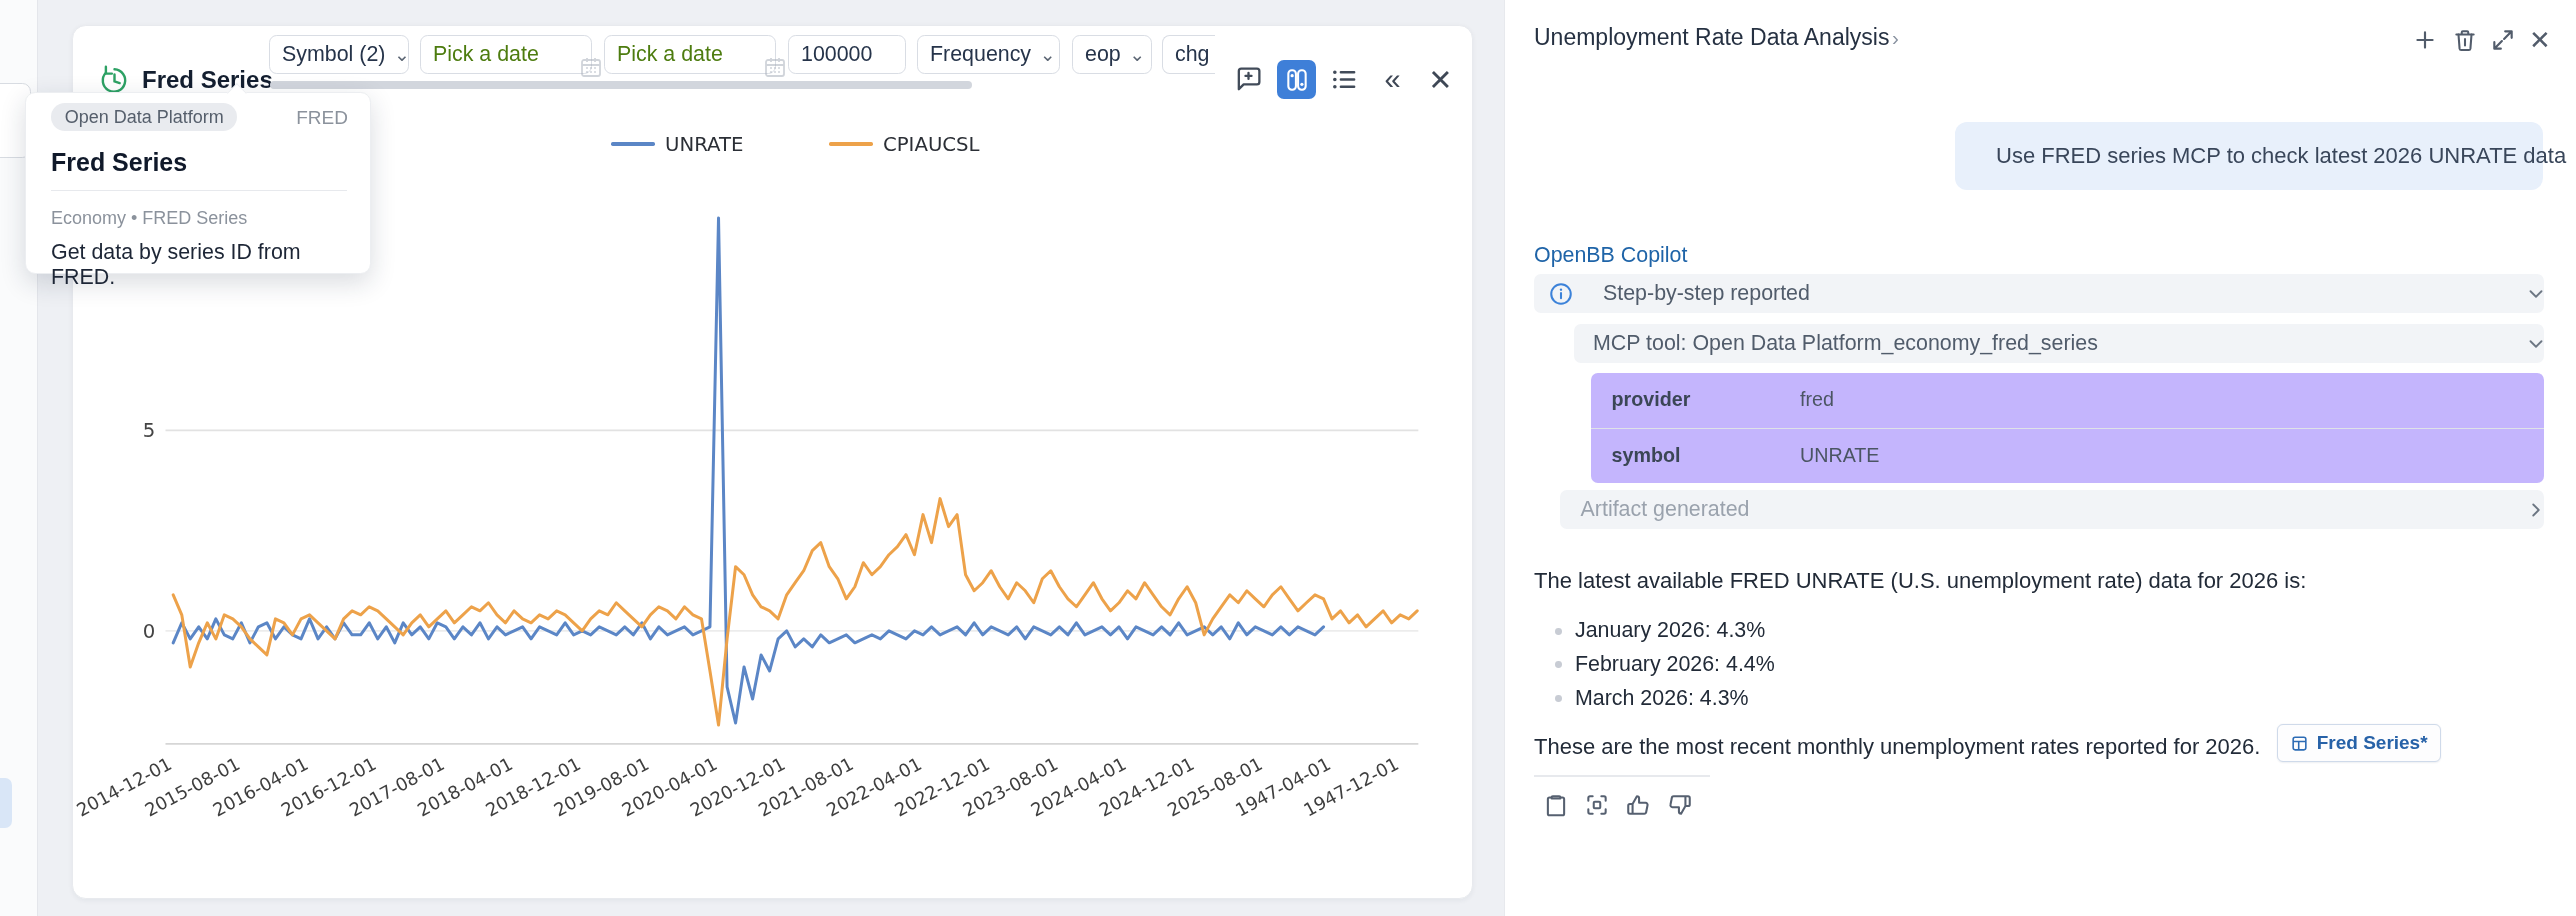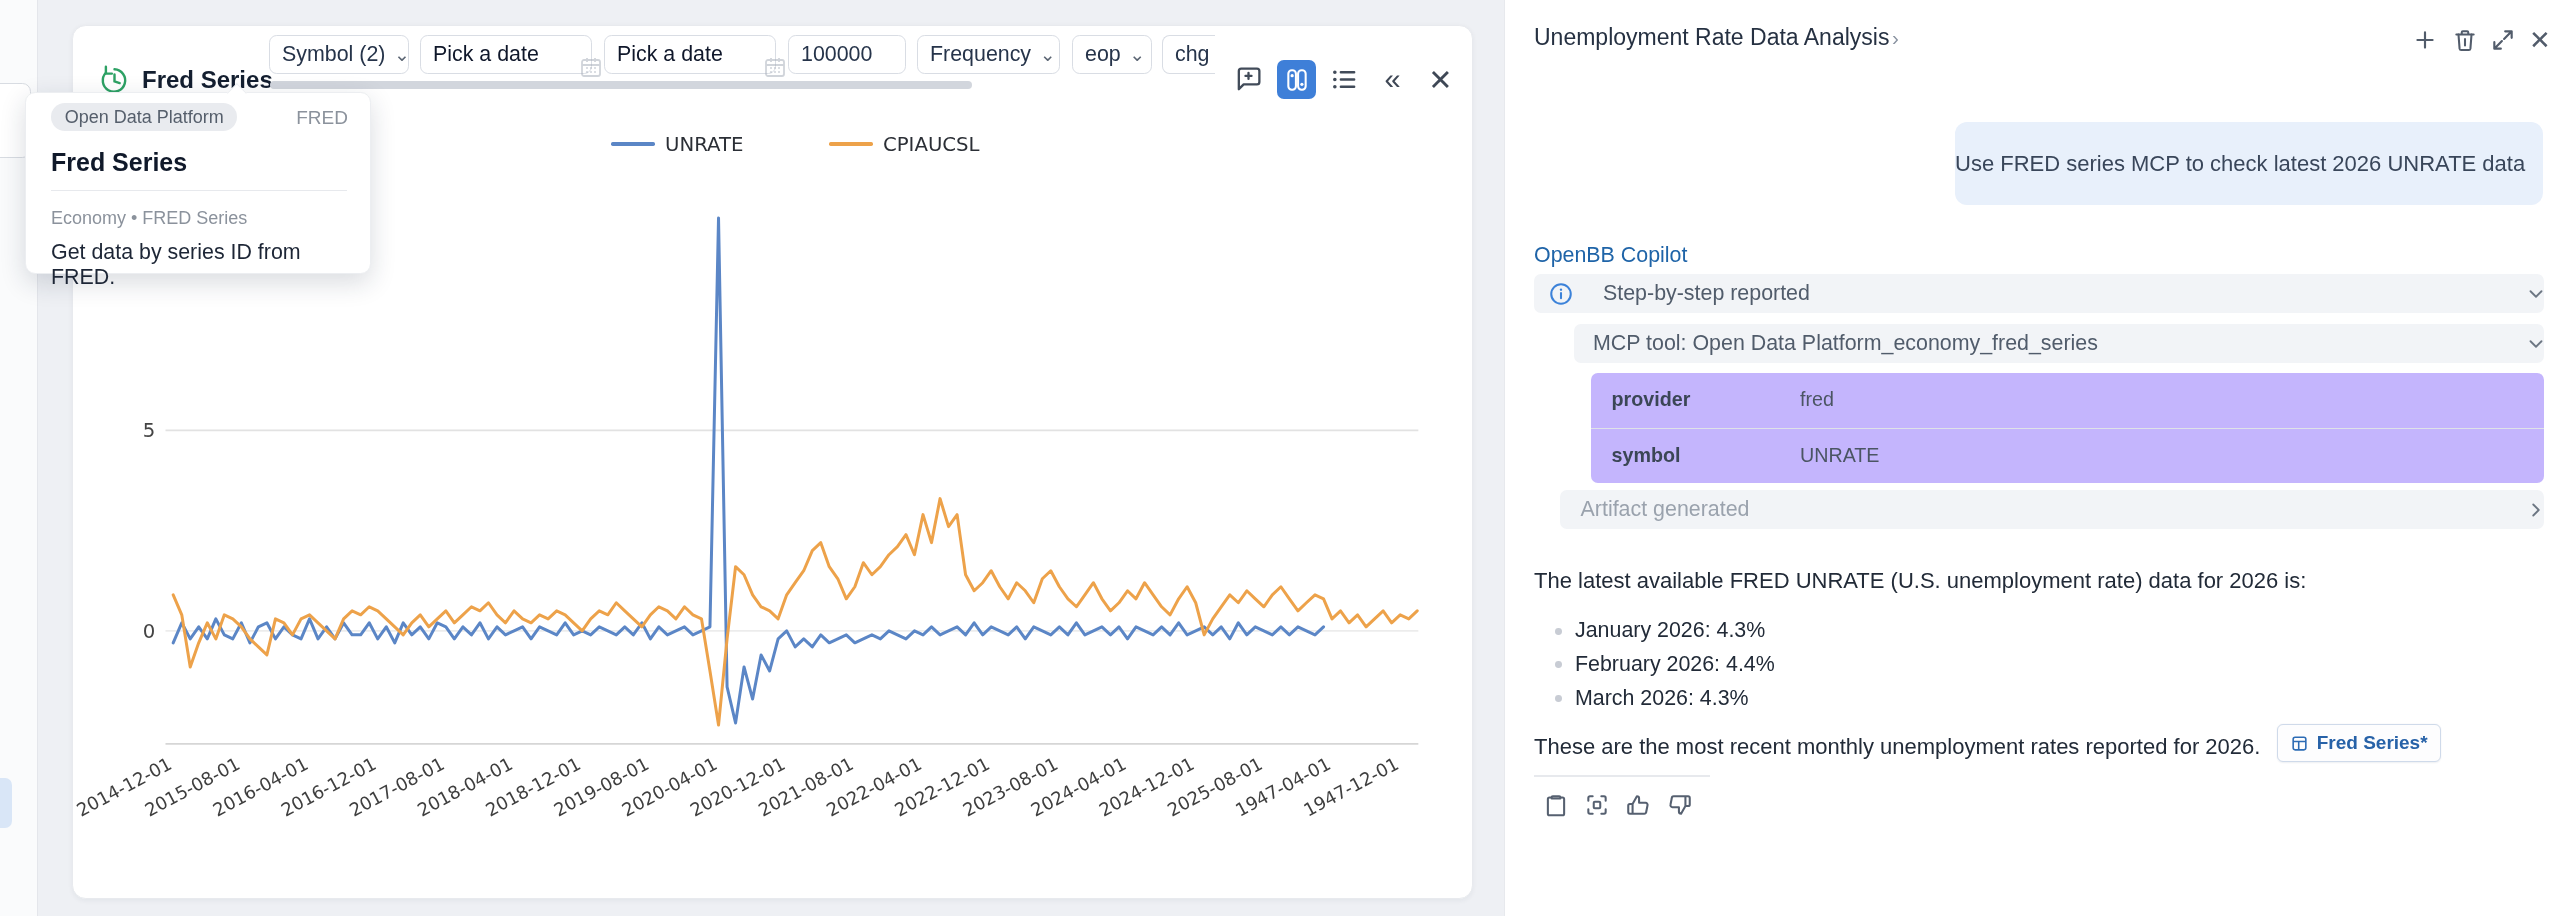--- a/index.html
+++ b/index.html
@@ -15,21 +15,21 @@
   
   #card { left:72px; top:25px; width:1401px; height:874px; background:#fff;
     border:0.9px solid #e8eaee; border-radius:13.7px; box-shadow:0 1.7px 5.1px rgba(20,30,50,.05); }
   #card * { position:absolute; }
 
   #widget-refresh { left:26px; top:39px; width:31px; height:31px; }
   #widget-title { left:69px; top:40px; font-size:24px; font-weight:bold; color:#141f30; white-space:nowrap; }
 
   .pill { top:9.4px; height:39px; border:1.7px solid #d9dde4; border-radius:7.7px; background:#fff;
     display:flex; align-items:center; padding:0 12px; font-size:21.4px; color:#26344a; white-space:nowrap; }
-  .pill .ph { color:#0f172a; }
+  .pill .ph { color:#4d7c0f; }
   .pill .chev { margin-left:auto; padding-left:8.6px; color:#5b6573; font-size:19px; }
   #ctl-symbol { left:196px; width:140px; }
   #ctl-date1  { left:347px; width:172px; }
   #ctl-date2  { left:531px; width:172px; }
   #ctl-limit  { left:715px; width:118px; }
   #ctl-freq   { left:844px; width:143px; }
   #ctl-agg    { left:999px; width:80px; }
   #ctl-chg    { left:1089px; width:53px; border-right:none; border-radius:7.7px 0 0 7.7px; }
   .cal { margin-left:auto; opacity:.55; }
 
@@ -66,22 +66,22 @@
 
   
   #panel { left:1504px; top:0; width:1072px; height:916px; background:#fff; border-left:0.9px solid #e7e9ed; }
   #panel * { position:absolute; }
 
   #panel-title { left:29px; top:24px; font-size:23px; font-weight:500; color:#263142; white-space:nowrap; }
   #panel-title-chev { left:387px; top:26px; font-size:20.6px; color:#8a93a1; }
   .hicon { top:23px; width:34px; height:34px; display:flex; align-items:center; justify-content:center; color:#525c6b; }
   #ph-add{ left:903px; } #ph-trash{ left:943px; } #ph-expand{ left:981px; } #ph-close{ left:1018px; font-size:26px; }
 
-  #user-bubble { left:450px; top:122px; width:588px; height:83px; background:#e8f0fb; border-radius:12px;
-    display:flex; align-items:center; font-size:22px; color:#39465a; white-space:nowrap; }
+  #user-bubble { left:450px; top:122px; width:588px; height:68px; background:#e8f0fb; border-radius:12px;
+    display:flex; align-items:center; padding-left:41px; font-size:22px; color:#39465a; white-space:nowrap; }
 
   #copilot-label { left:29px; top:243px; font-size:21.4px; font-weight:500; color:#1f64a8; }
 
   .step-bar { left:29px; width:1010px; height:39px; background:#f2f4f7; border-radius:6.9px;
     display:flex; align-items:center; font-size:21.4px; color:#515c6b; }
   #bar-reasoning { top:274px; }
   #bar-mcp { top:324px; left:69px; width:970px; }
   #bar-artifact { top:490px; left:55px; width:984px; color:#9aa2ad; }
   .bar-chev { right:19px; top:8.6px; color:#6c7683; }
   #reasoning-info { left:13.7px; top:6.9px; width:26px; height:26px; }

